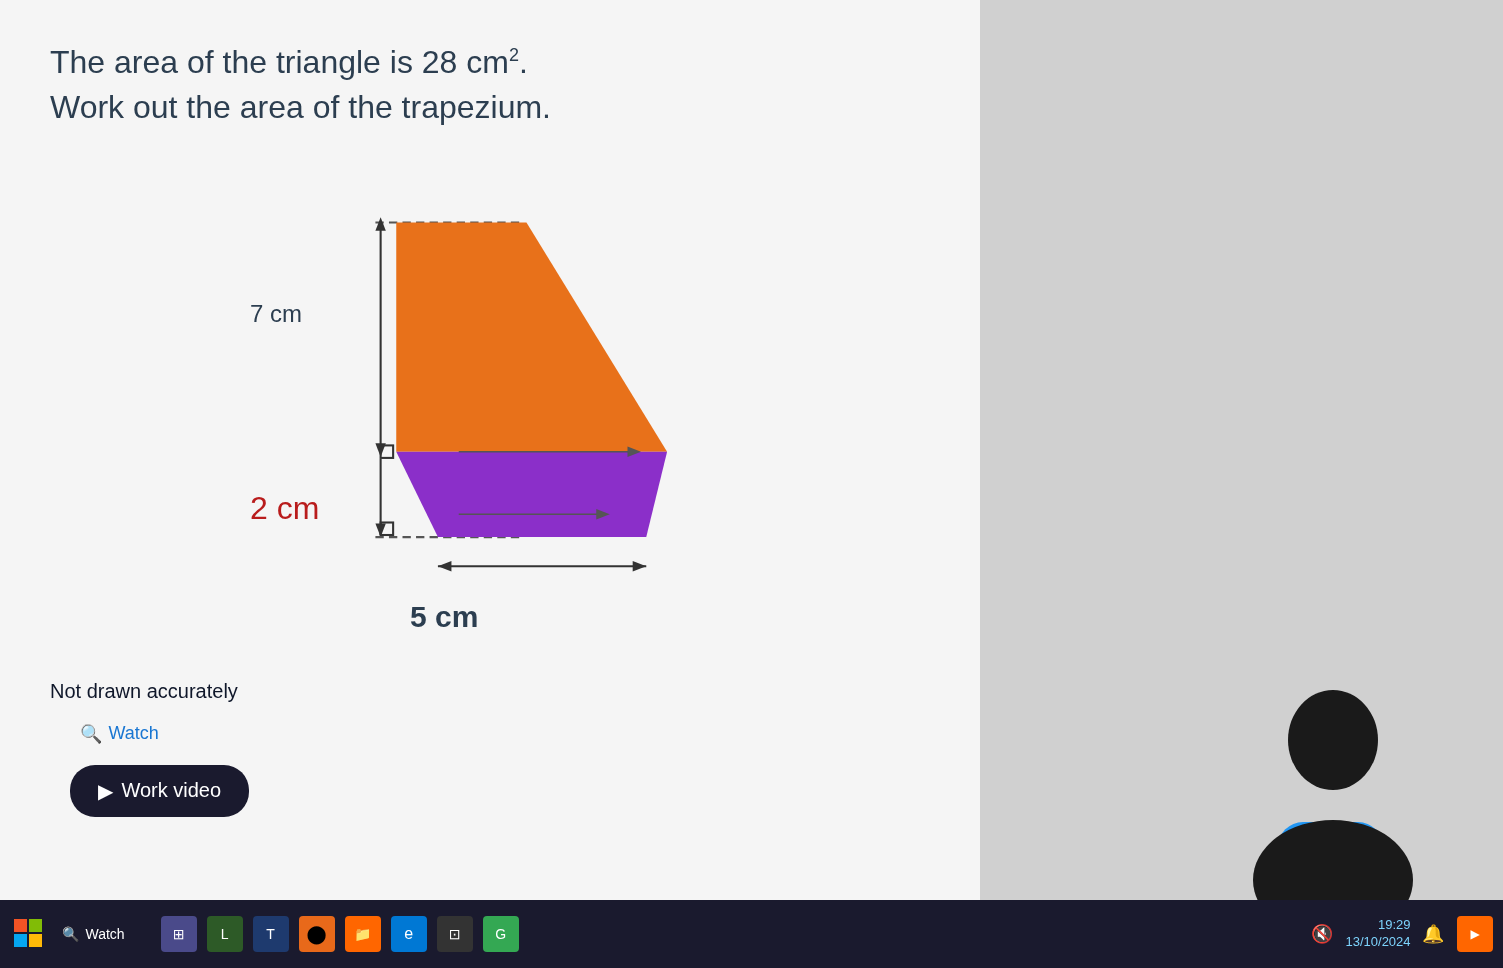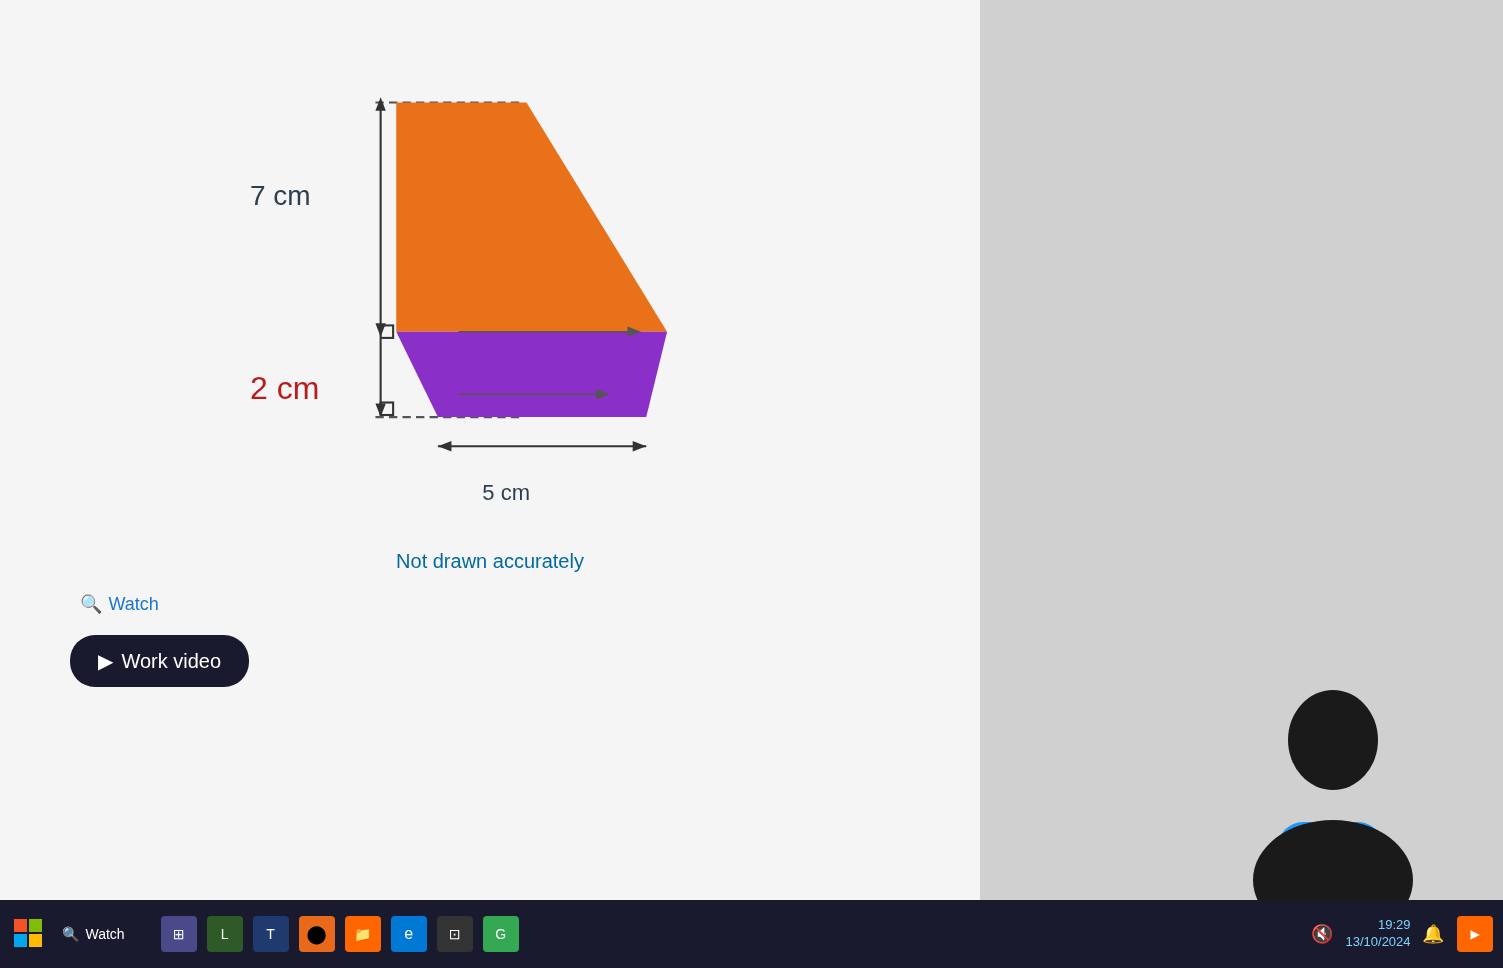--- a/index.html
+++ b/index.html
@@ -67,50 +67,50 @@
 
     .svg-diagram {
       width: 100%;
       height: 100%;
     }
 
     .label-7cm {
       position: absolute;
       left: 60px;
       top: 140px;
-      font-size: 28px;
+      font-size: 24px;
       font-weight: 500;
       color: #2c3e50;
     }
 
     .label-2cm {
       position: absolute;
       left: 60px;
       top: 330px;
       font-size: 32px;
       font-weight: 500;
       color: #b91c1c;
     }
 
     .label-5cm {
       position: absolute;
       left: 220px;
       top: 440px;
-      font-size: 22px;
-      font-weight: 400;
+      font-size: 30px;
+      font-weight: 700;
       color: #2c3e50;
-      text-align: right;
+      text-align: left;
       width: 120px;
     }
 
     .not-drawn {
       font-size: 20px;
-      color: #0369a1;
-      text-align: center;
-      margin-top: 10px;
+      color: #0f172a;
+      text-align: left;
+      margin-top: 20px;
     }
 
     .zoom-link {
       display: flex;
       align-items: center;
       gap: 6px;
       color: #1976d2;
       font-size: 18px;
       cursor: pointer;
       margin-top: 20px;
@@ -203,20 +203,27 @@
       justify-content: center;
       cursor: pointer;
       font-size: 18px;
     }
   </style>
 </head>
 <body>
 
 <div class="main-content">
   
+  <div class="question-text">
+    <span>
+      <span>The area of the triangle is 28 cm</span><sup>2</sup>.
+    </span>
+    <br>
+    <span>Work out the area of the trapezium.</span>
+  </div>
 
   <div class="diagram-area">
     
     
     <div class="label-7cm">7 cm</div>
     
     
     <div class="label-2cm">2 cm</div>
     
     <svg class="svg-diagram" viewBox="0 0 500 480">

